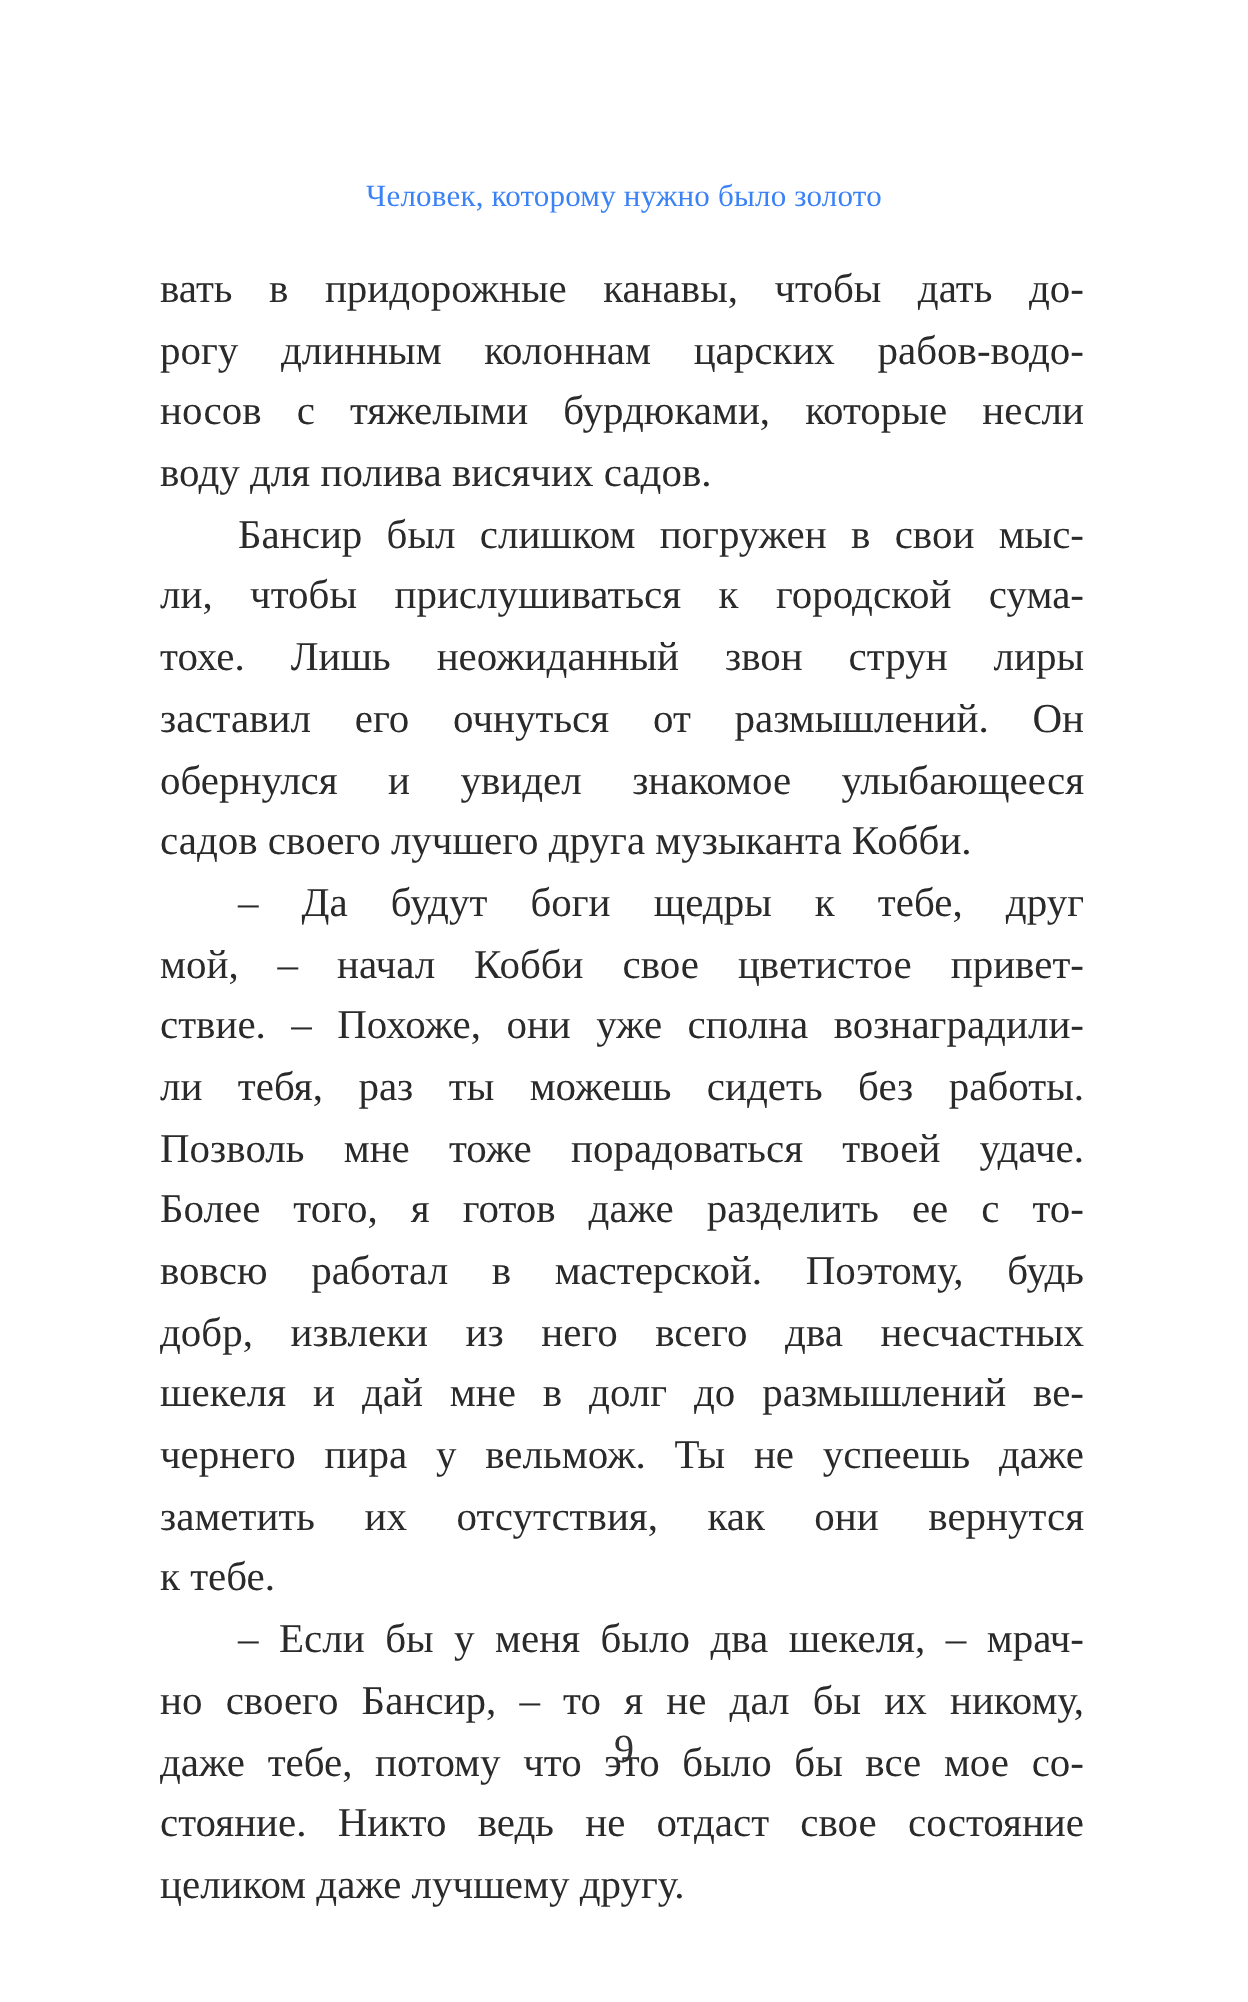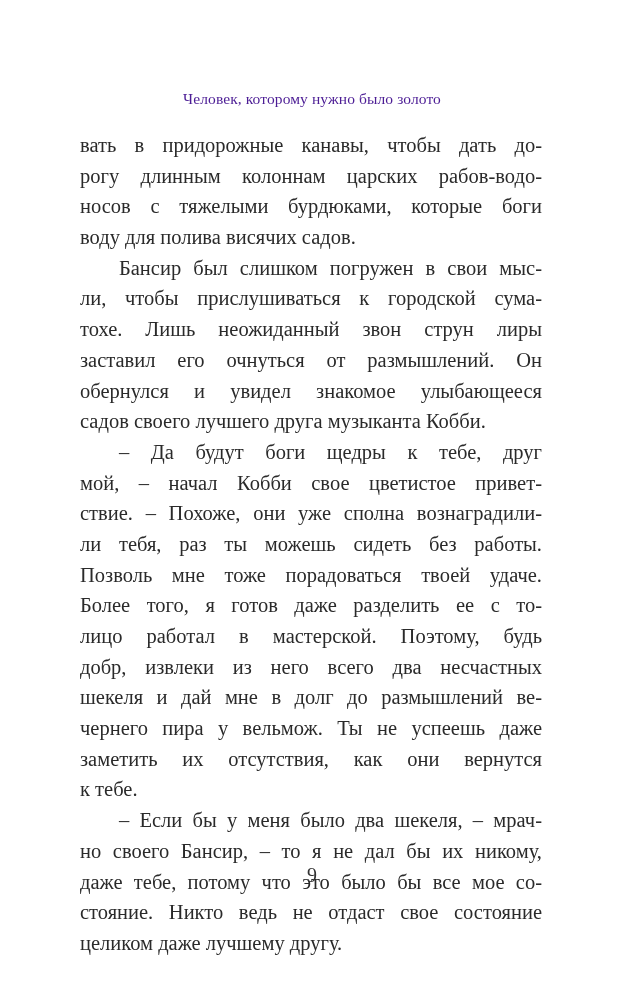--- a/index.html
+++ b/index.html
@@ -15,21 +15,21 @@
     font-family: "Liberation Serif", "DejaVu Serif", serif;
     color: #2a2a2a;
   }
   .running-head {
     position: absolute;
     top: 90px;
     left: 0;
     width: 624px;
     text-align: center;
     font-size: 15.5px;
-    color: #4c1d95;
+    color: #3b82f6;
     letter-spacing: 0.1px;
   }
   .text-block {
     position: absolute;
     top: 130px;
     left: 80px;
     width: 462px;
   }
   .line {
     display: block;
@@ -58,35 +58,35 @@
   }
 </style>
 </head>
 <body>
 
 <div class="running-head">Человек, которому нужно было золото</div>
 
 <div class="text-block">
   <span class="line">вать в придорожные канавы, чтобы дать до-</span>
   <span class="line">рогу длинным колоннам царских рабов-водо-</span>
-  <span class="line">носов с тяжелыми бурдюками, которые боги</span>
+  <span class="line">носов с тяжелыми бурдюками, которые несли</span>
   <span class="line last">воду для полива висячих садов.</span>
   <span class="line indent">Бансир был слишком погружен в свои мыс-</span>
   <span class="line">ли, чтобы прислушиваться к городской сума-</span>
   <span class="line">тохе. Лишь неожиданный звон струн лиры</span>
   <span class="line">заставил его очнуться от размышлений. Он</span>
   <span class="line">обернулся и увидел знакомое улыбающееся</span>
   <span class="line last">садов своего лучшего друга музыканта Кобби.</span>
   <span class="line indent">– Да будут боги щедры к тебе, друг</span>
   <span class="line">мой, – начал Кобби свое цветистое привет-</span>
   <span class="line">ствие. – Похоже, они уже сполна вознаградили-</span>
   <span class="line">ли тебя, раз ты можешь сидеть без работы.</span>
   <span class="line">Позволь мне тоже порадоваться твоей удаче.</span>
   <span class="line">Более того, я готов даже разделить ее с то-</span>
-  <span class="line">лицо работал в мастерской. Поэтому, будь</span>
+  <span class="line">вовсю работал в мастерской. Поэтому, будь</span>
   <span class="line">добр, извлеки из него всего два несчастных</span>
   <span class="line">шекеля и дай мне в долг до размышлений ве-</span>
   <span class="line">чернего пира у вельмож. Ты не успеешь даже</span>
   <span class="line">заметить их отсутствия, как они вернутся</span>
   <span class="line last">к тебе.</span>
   <span class="line indent">– Если бы у меня было два шекеля, – мрач-</span>
   <span class="line">но своего Бансир, – то я не дал бы их никому,</span>
   <span class="line">даже тебе, потому что это было бы все мое со-</span>
   <span class="line">стояние. Никто ведь не отдаст свое состояние</span>
   <span class="line last">целиком даже лучшему другу.</span>

